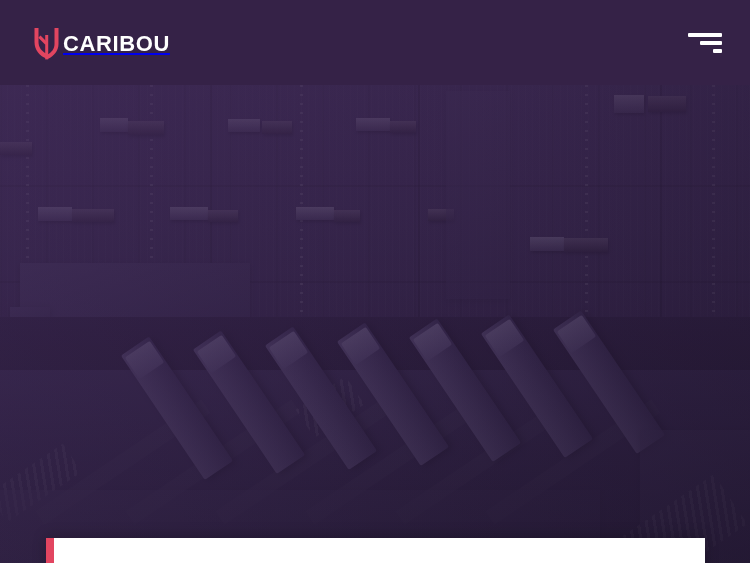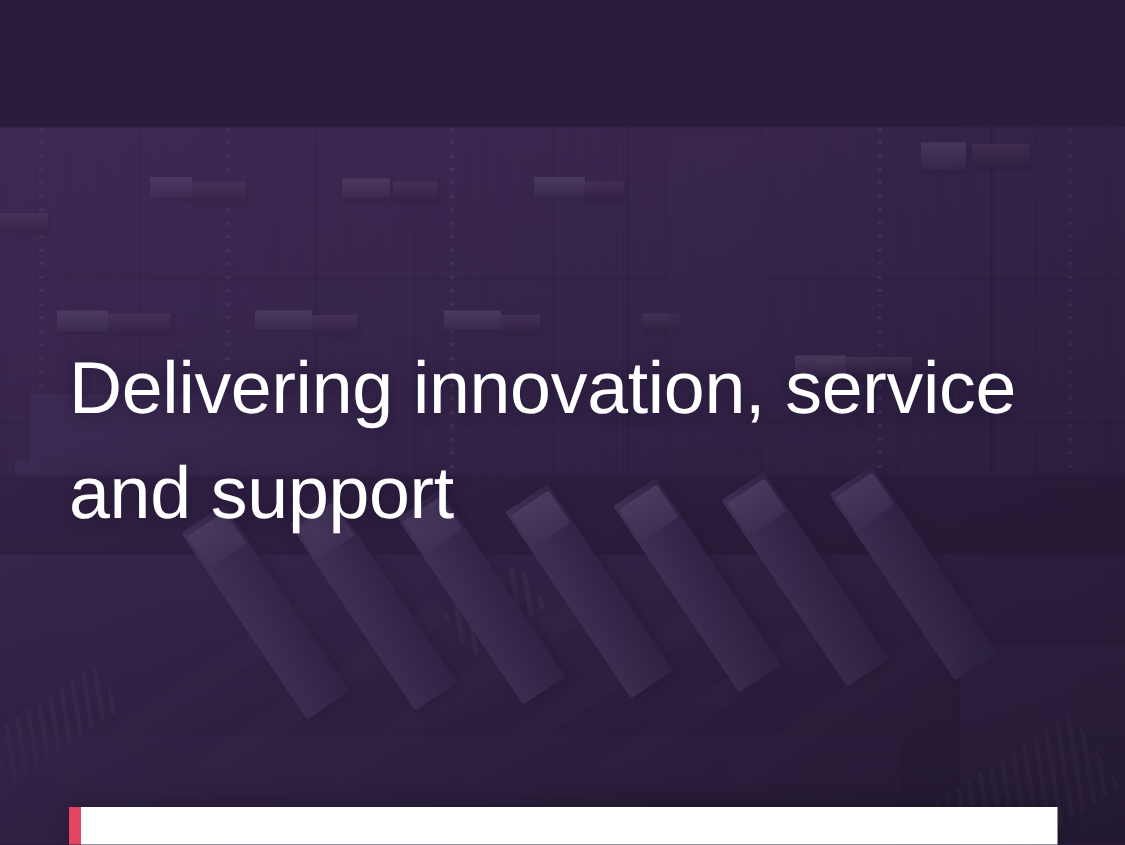--- a/index.html
+++ b/index.html
@@ -192,20 +192,41 @@
     box-shadow:0 -2px 14px rgba(0,0,0,0.22);
   }
   .card-accent { width:8px; background:#e24560; flex:0 0 8px; }
   .card-body { flex:1; background:#ffffff; }
 </style>
 </head>
 <body>
 
 <div class="page">
 
+  <header class="header">
+
+    <a class="logo-wrap" href="#">
+      <span class="logo-mark">
+        <svg viewBox="0 0 30 34" width="30" height="34" aria-hidden="true">
+          <path d="M2.5 2 L2.5 16 C2.5 24 8 30.5 14.5 32.5 L14.5 27.5 C9.5 25.5 6.5 21 6.5 16 L6.5 2 Z" fill="#e24560"></path>
+          <path d="M22.5 2 L22.5 18 C22.5 23 19.5 26.5 15.5 28.5 L15.5 33 C22 30.5 26.5 24.5 26.5 18 L26.5 2 Z" fill="#e24560"></path>
+          <path d="M13.2 9 L13.2 33.4 L16.2 33.4 L16.2 9 Z" fill="#e24560"></path>
+          <path d="M8.5 9.5 L15.5 16.5 L13.3 18.8 L6.3 11.8 Z" fill="#e24560"></path>
+        </svg>
+      </span>
+      <span class="logo-word">CARIBOU</span>
+    </a>
+
+    <button class="menu-btn" type="button" aria-label="Menu">
+      <span class="bar b1"></span>
+      <span class="bar b2"></span>
+      <span class="bar b3"></span>
+    </button>
+
+  </header>
 
   <section class="hero">
 
     <div class="hero-photo">
 
       <div class="roof">
         <span class="seam" style="left:210px;"></span>
         <span class="seam" style="left:418px;"></span>
         <span class="seam" style="left:660px;"></span>
         <span class="hline" style="top:100px;"></span>
@@ -265,21 +286,20 @@
         <span class="bigbox" style="left:0px;top:120px;width:600px;height:80px;opacity:.45;"></span>
         <span class="bigbox" style="left:640px;top:60px;width:110px;height:140px;opacity:.5;"></span>
         <span class="combline" style="left:630px;top:130px;width:110px;height:60px;"></span>
       </div>
 
       <div class="tint"></div>
       <div class="tint2"></div>
     </div>
 
     <div class="hero-content">
-      <h1 class="headline">Delivering innovation, service and support</h1>
     </div>
   </section>
 
   <div class="card">
     <div class="card-accent"></div>
     <div class="card-body"></div>
   </div>
 
 </div>
 

